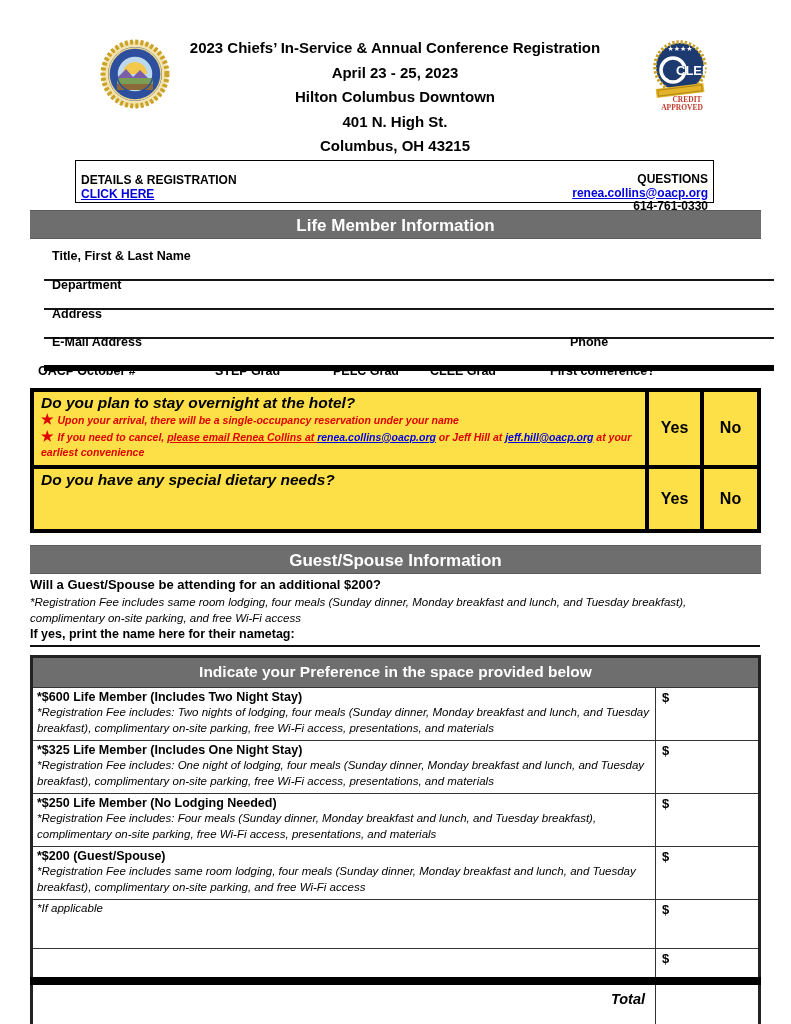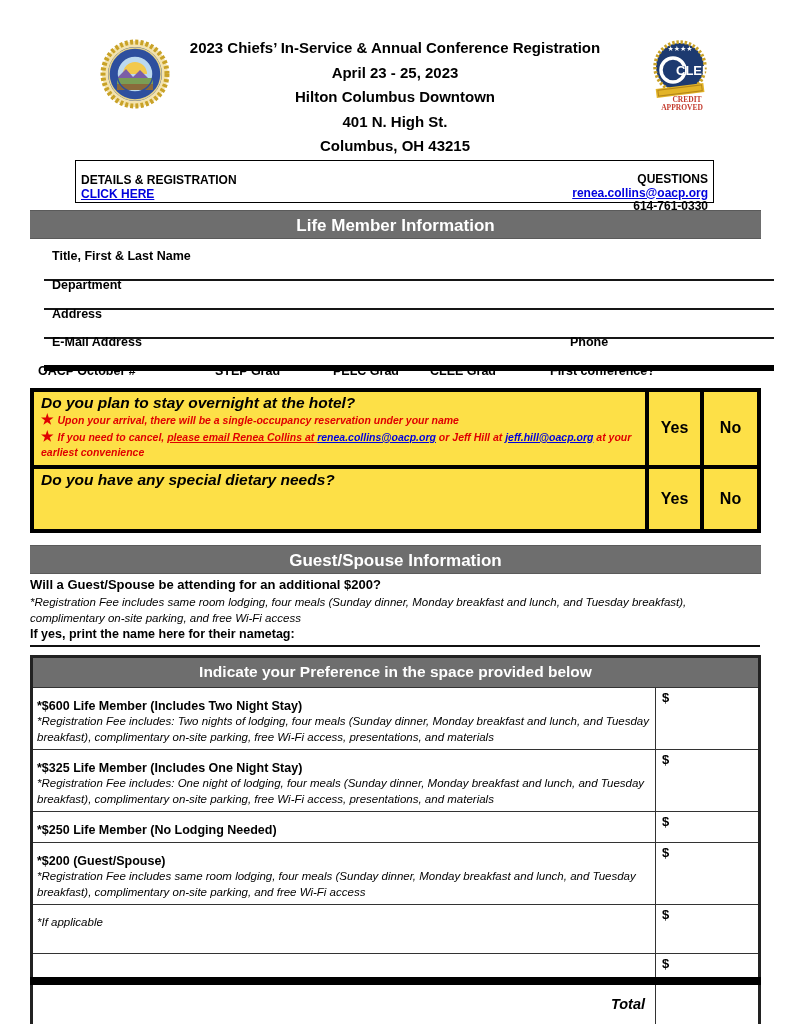--- a/index.html
+++ b/index.html
@@ -68,21 +68,21 @@
   
   .ptable {
     position:absolute; left:30px; top:655px; width:731px;
     border:3px solid #222; box-sizing:border-box; background:#fff;
   }
   .phead {
     background:#6e6e6e; color:#fff; font-weight:bold; font-size:15.5px;
     text-align:center; padding:5px 0 6px 0;
   }
   .prow { display:grid; grid-template-columns:1fr 103px; border-top:1.5px solid #333; }
-  .pmain { padding:10px 6px 4px 4px; }
+  .pmain { padding:1px 6px 4px 4px; }
   .pamt { border-left:1.5px solid #333; padding:2px 0 0 6px; font-weight:600; font-size:13px; }
   .ptitle { font-weight:bold; font-size:12.5px; line-height:16px; }
   .pdesc { font-style:italic; font-size:11.5px; line-height:15.5px; }
   .ptotal-cell {
     text-align:right; font-weight:bold; font-style:italic; font-size:14.5px;
     padding:2px 10px 0 0; min-height:46px;margin-top:40px;
   }
   .bottom-bar { position:absolute; left:30px; top:977px; width:731px; height:8px; background:#000; }
 </style>
 </head>
@@ -212,20 +212,21 @@
       <div class="pmain">
         <div class="ptitle">*$325 Life Member (Includes One Night Stay)</div>
         <div class="pdesc">*Registration Fee includes: One night of lodging, four meals (Sunday dinner, Monday breakfast and lunch, and Tuesday breakfast), complimentary on-site parking, free Wi-Fi access, presentations, and materials</div>
       </div>
       <div class="pamt">$</div>
     </div>
 
     <div class="prow">
       <div class="pmain">
         <div class="ptitle">*$250 Life Member (No Lodging Needed)</div>
+        <div class="pdesc">*Registration Fee includes: Four meals (Sunday dinner, Monday breakfast and lunch, and Tuesday breakfast), complimentary on-site parking, free Wi-Fi access, presentations, and materials</div>
       </div>
       <div class="pamt">$</div>
     </div>
 
     <div class="prow">
       <div class="pmain">
         <div class="ptitle">*$200 (Guest/Spouse)</div>
         <div class="pdesc">*Registration Fee includes same room lodging, four meals (Sunday dinner, Monday breakfast and lunch, and Tuesday breakfast), complimentary on-site parking, and free Wi-Fi access</div>
       </div>
       <div class="pamt">$</div>

